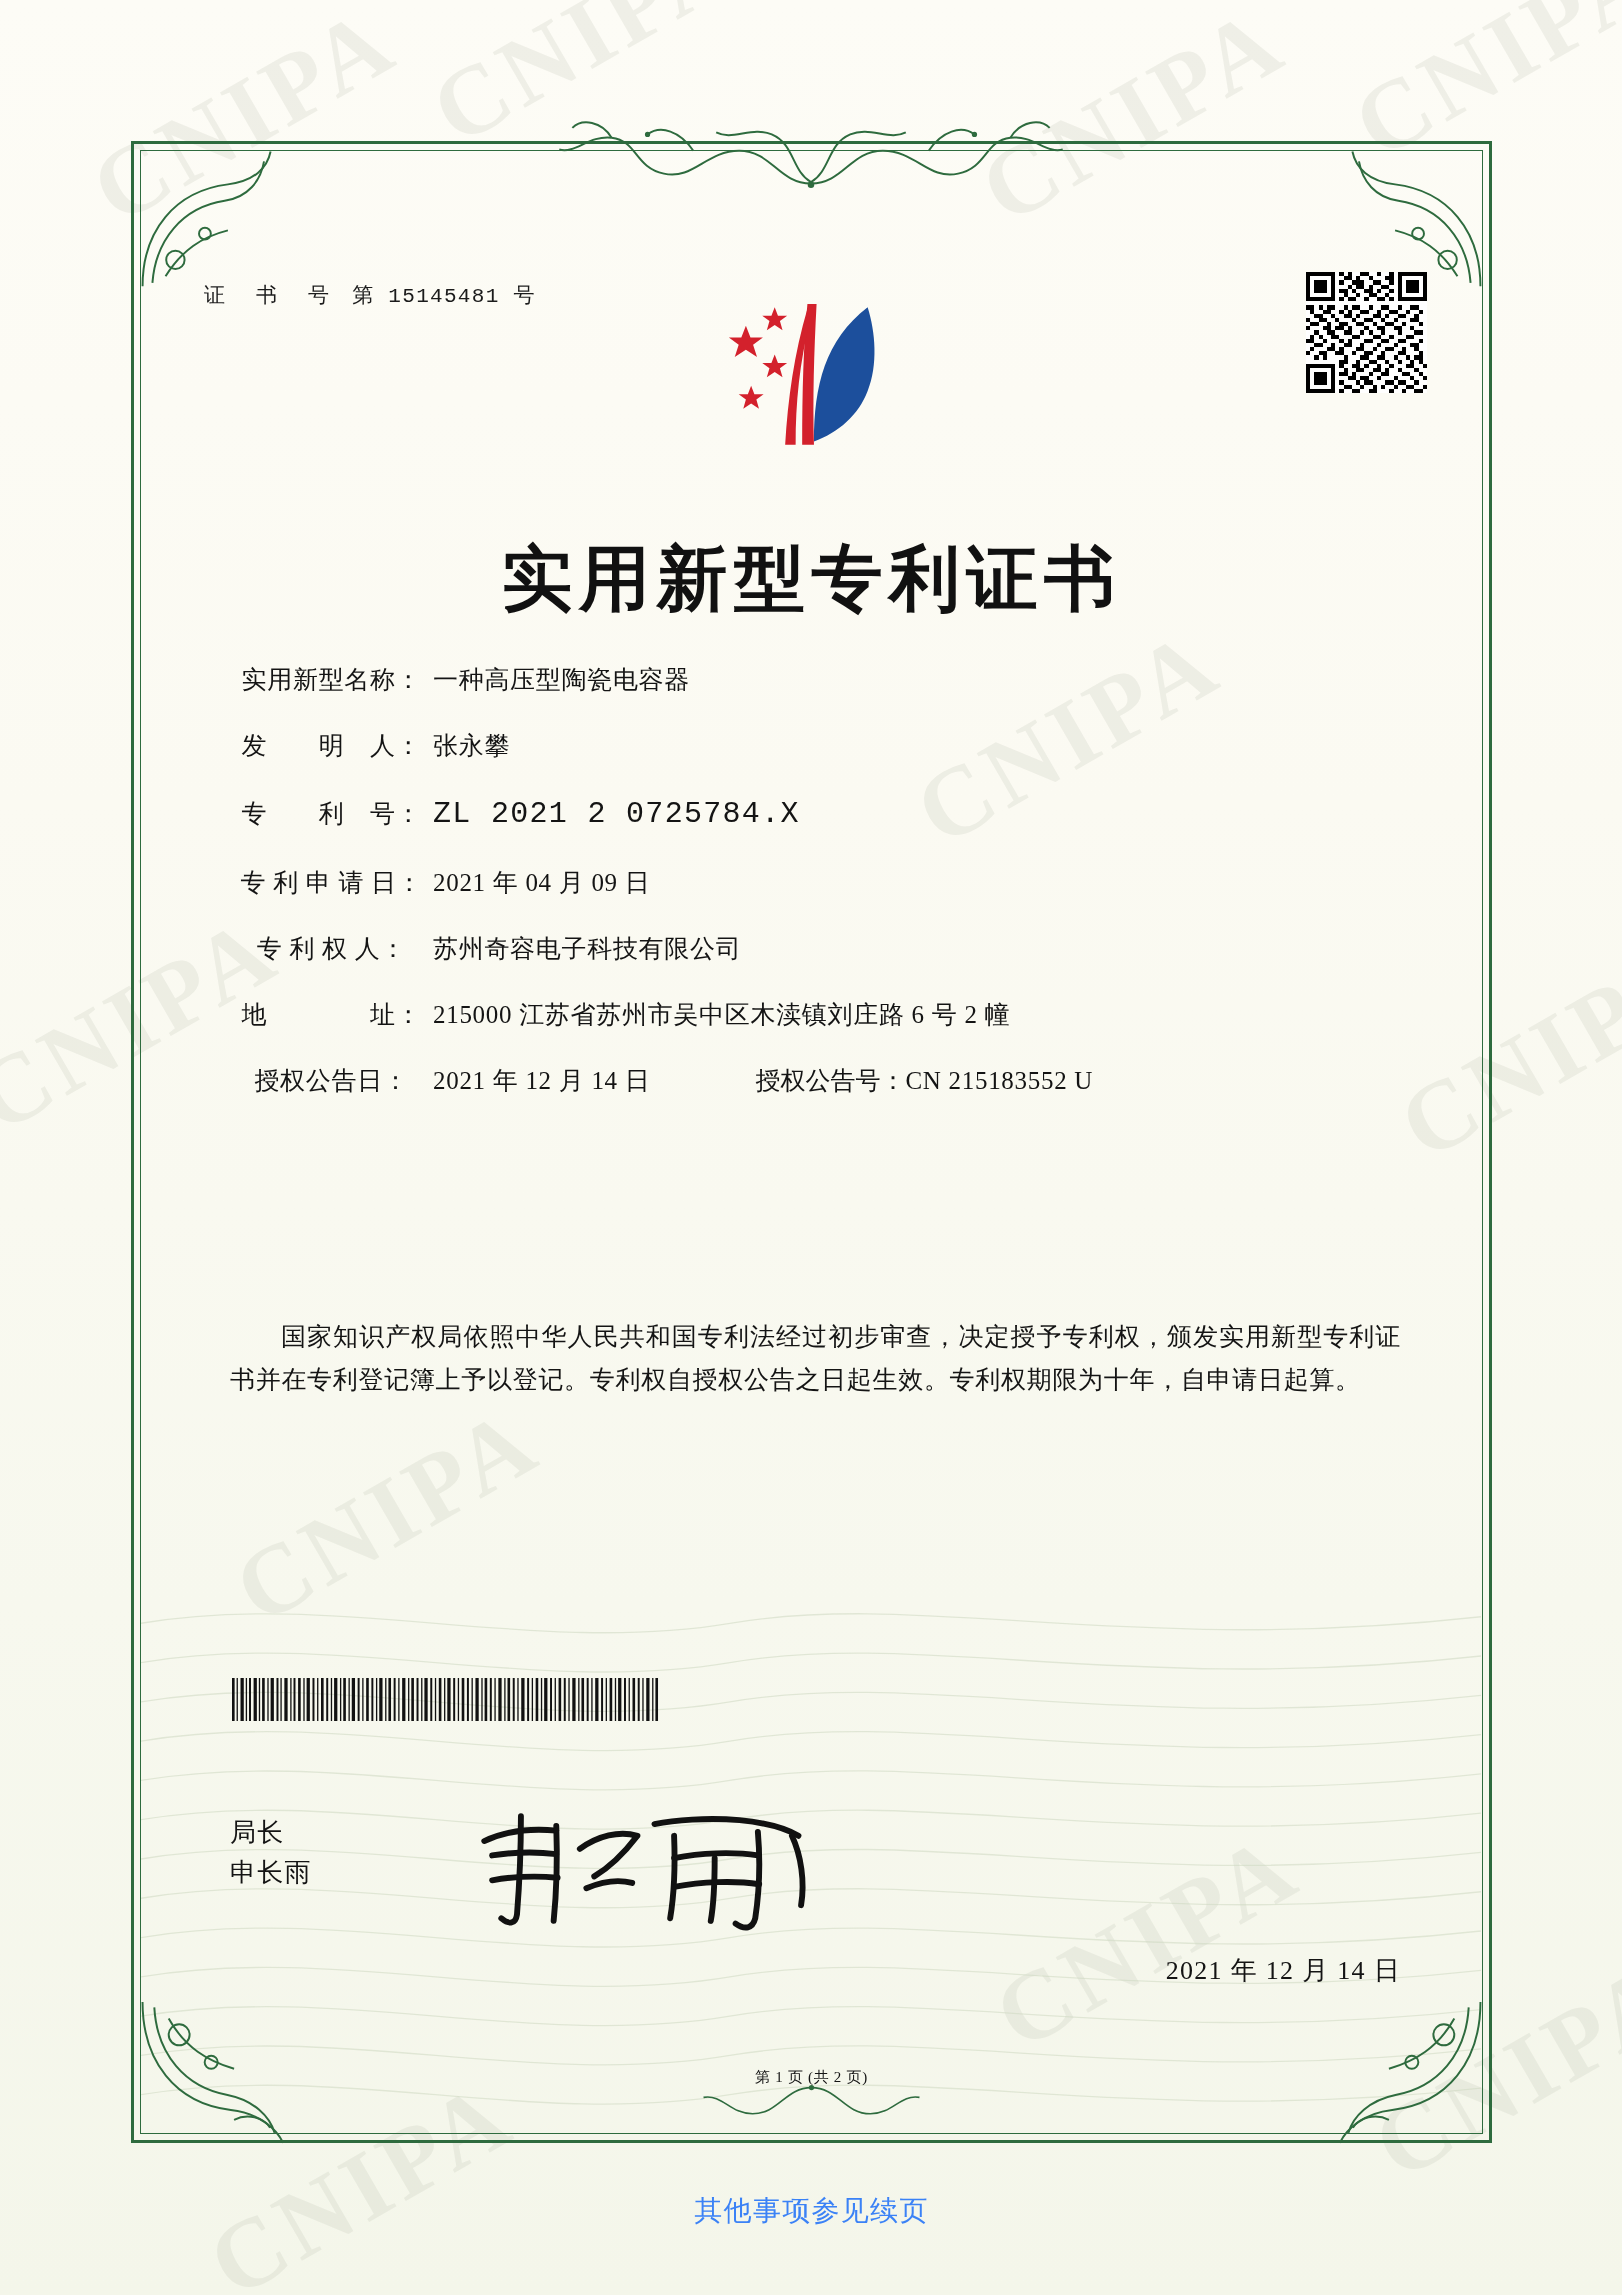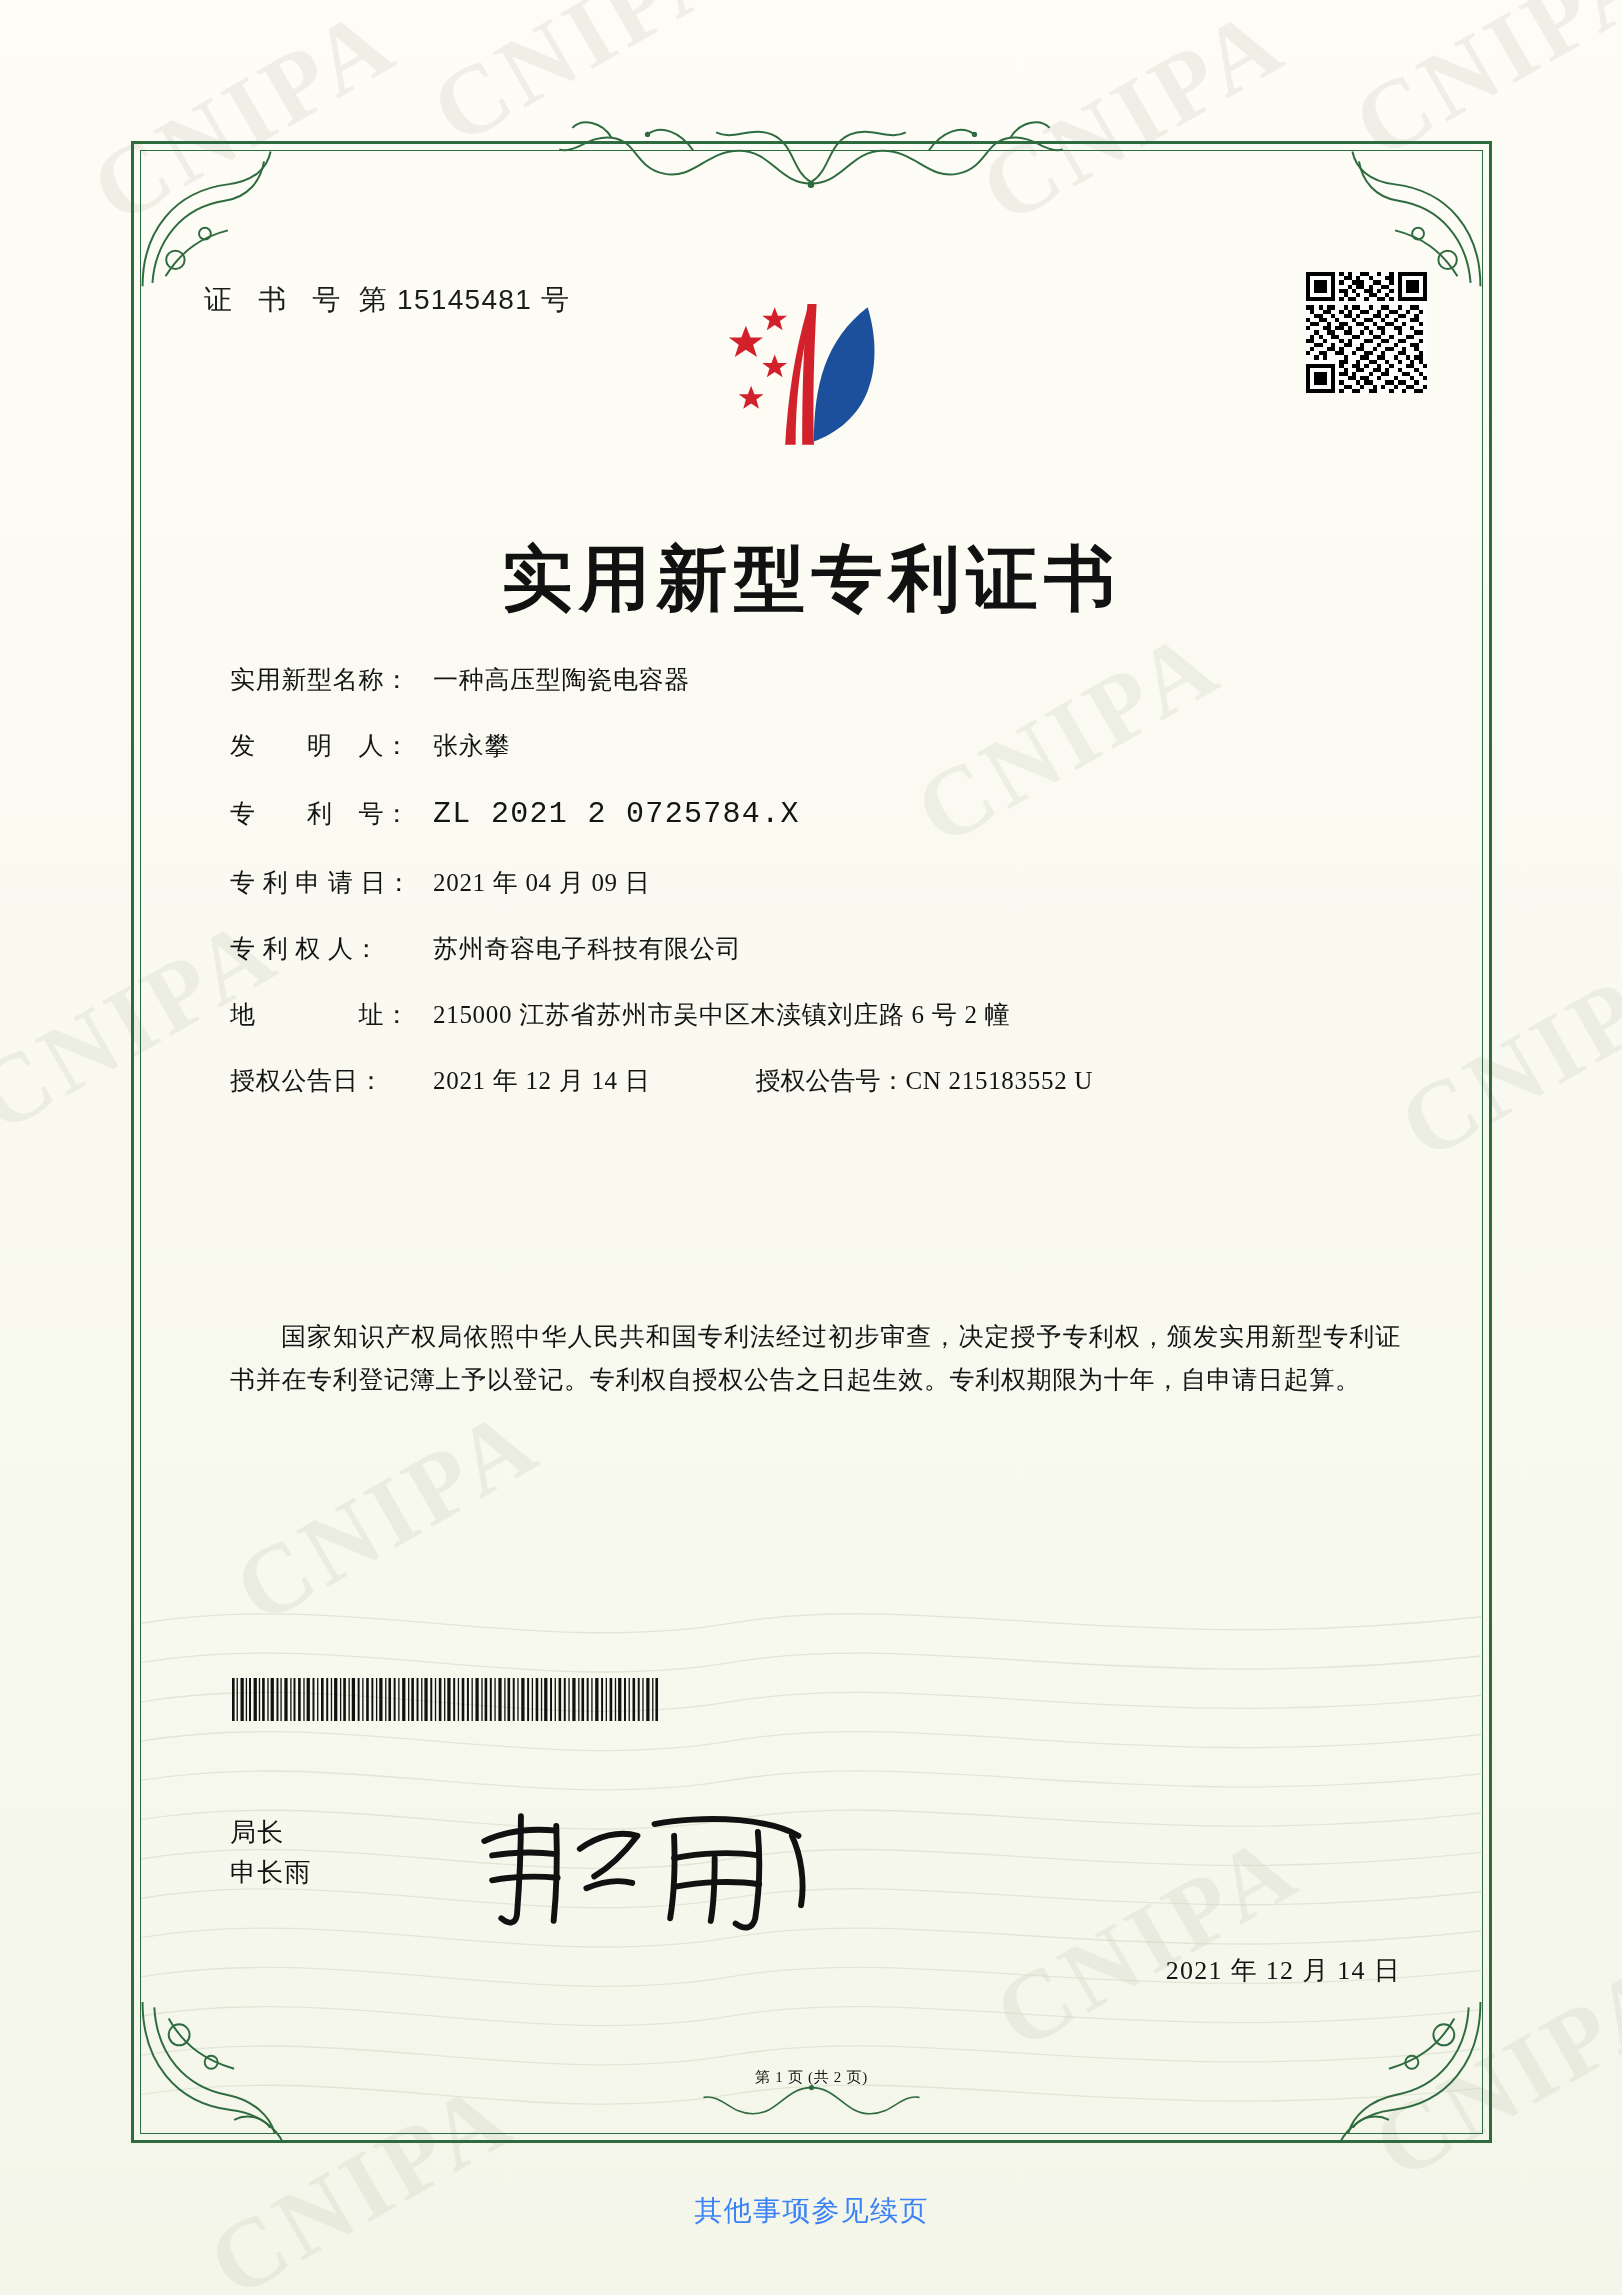--- a/index.html
+++ b/index.html
@@ -58,24 +58,24 @@
   .ornament {
     position: absolute;
     pointer-events: none;
   }
 
   
   .cert-no {
     position: absolute;
     left: 204px;
     top: 281px;
-    font-size: 28px;
+    font-size: 21px;
     color: #1b1b1b;
     letter-spacing: 1.3px;
-    font-family: Liberation Sans, sans-serif;
+    font-family: Liberation Mono, monospace;
   }
   .cert-no .label { letter-spacing: 9.2px; }
 
   .qr {
     position: absolute;
     right: 196px;
     top: 272px;
     width: 121px;
     height: 121px;
     background: #fff;
@@ -117,20 +117,21 @@
   .frow {
     display: flex;
     align-items: baseline;
     margin-bottom: 41px;
     white-space: nowrap;
   }
   .flabel {
     width: 203px;
     display: inline-block;
     letter-spacing: 0.7px;
+    text-align: center;
   }
   .fvalue { letter-spacing: 0.7px; }
   .fvalue.mono { font-family: "Liberation Mono", "DejaVu Sans Mono", monospace; font-size: 30px; letter-spacing: 1.3px;}
   .frow .second-label { margin-left: 105px; }
 
   
   .paras {
     position: absolute;
     left: 230px;
     top: 1315px;

